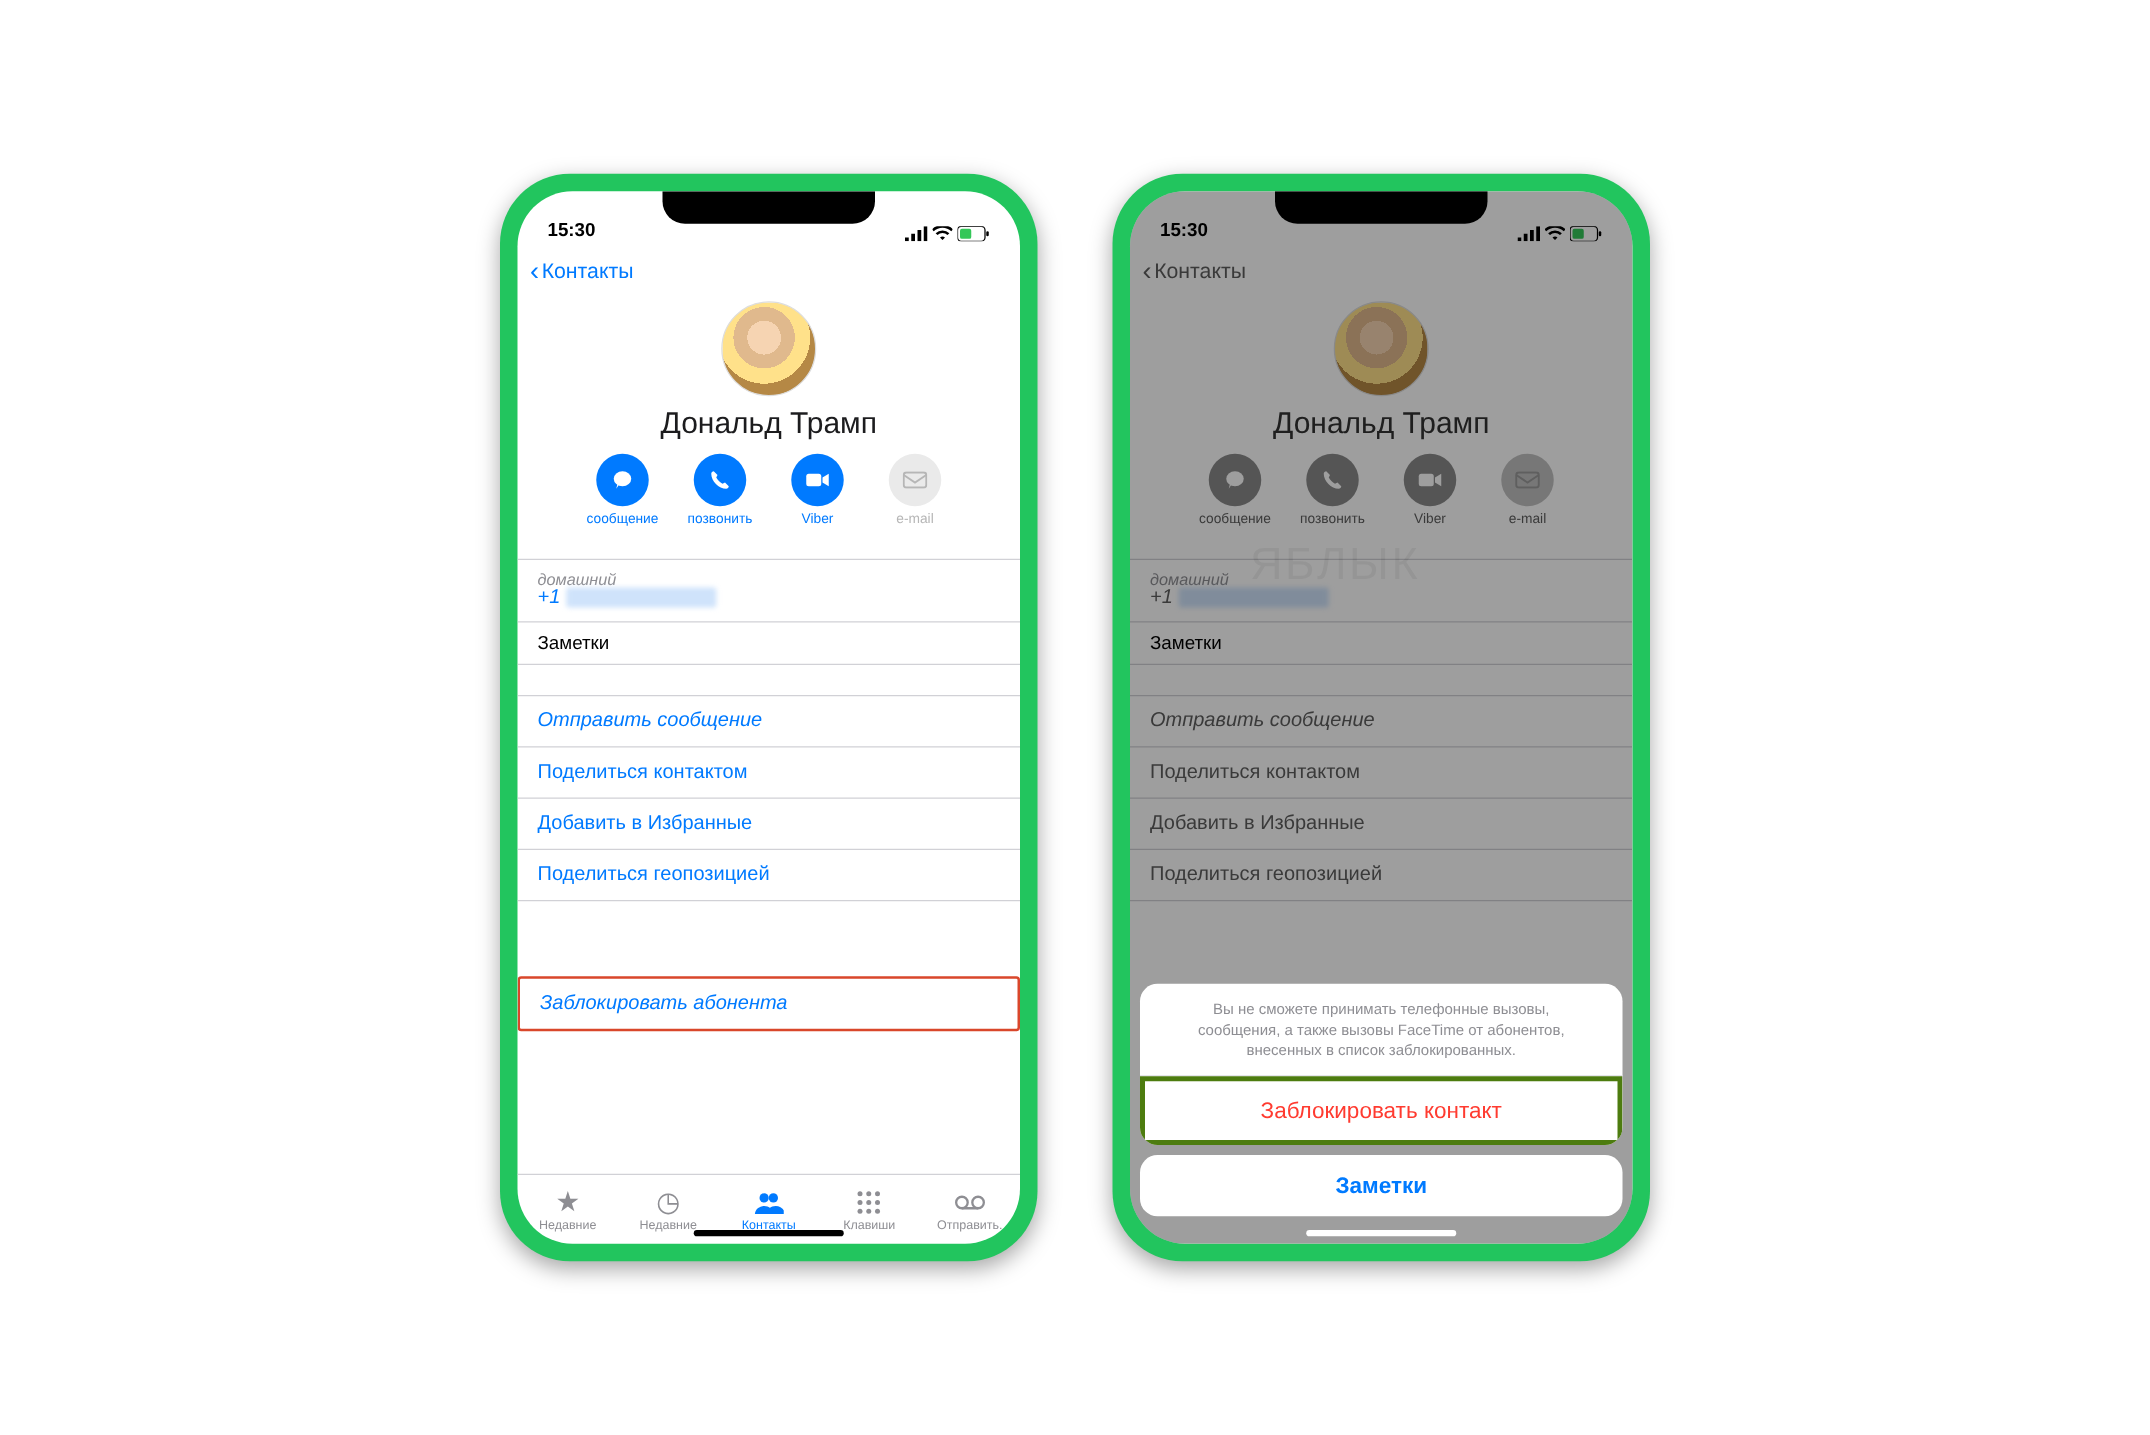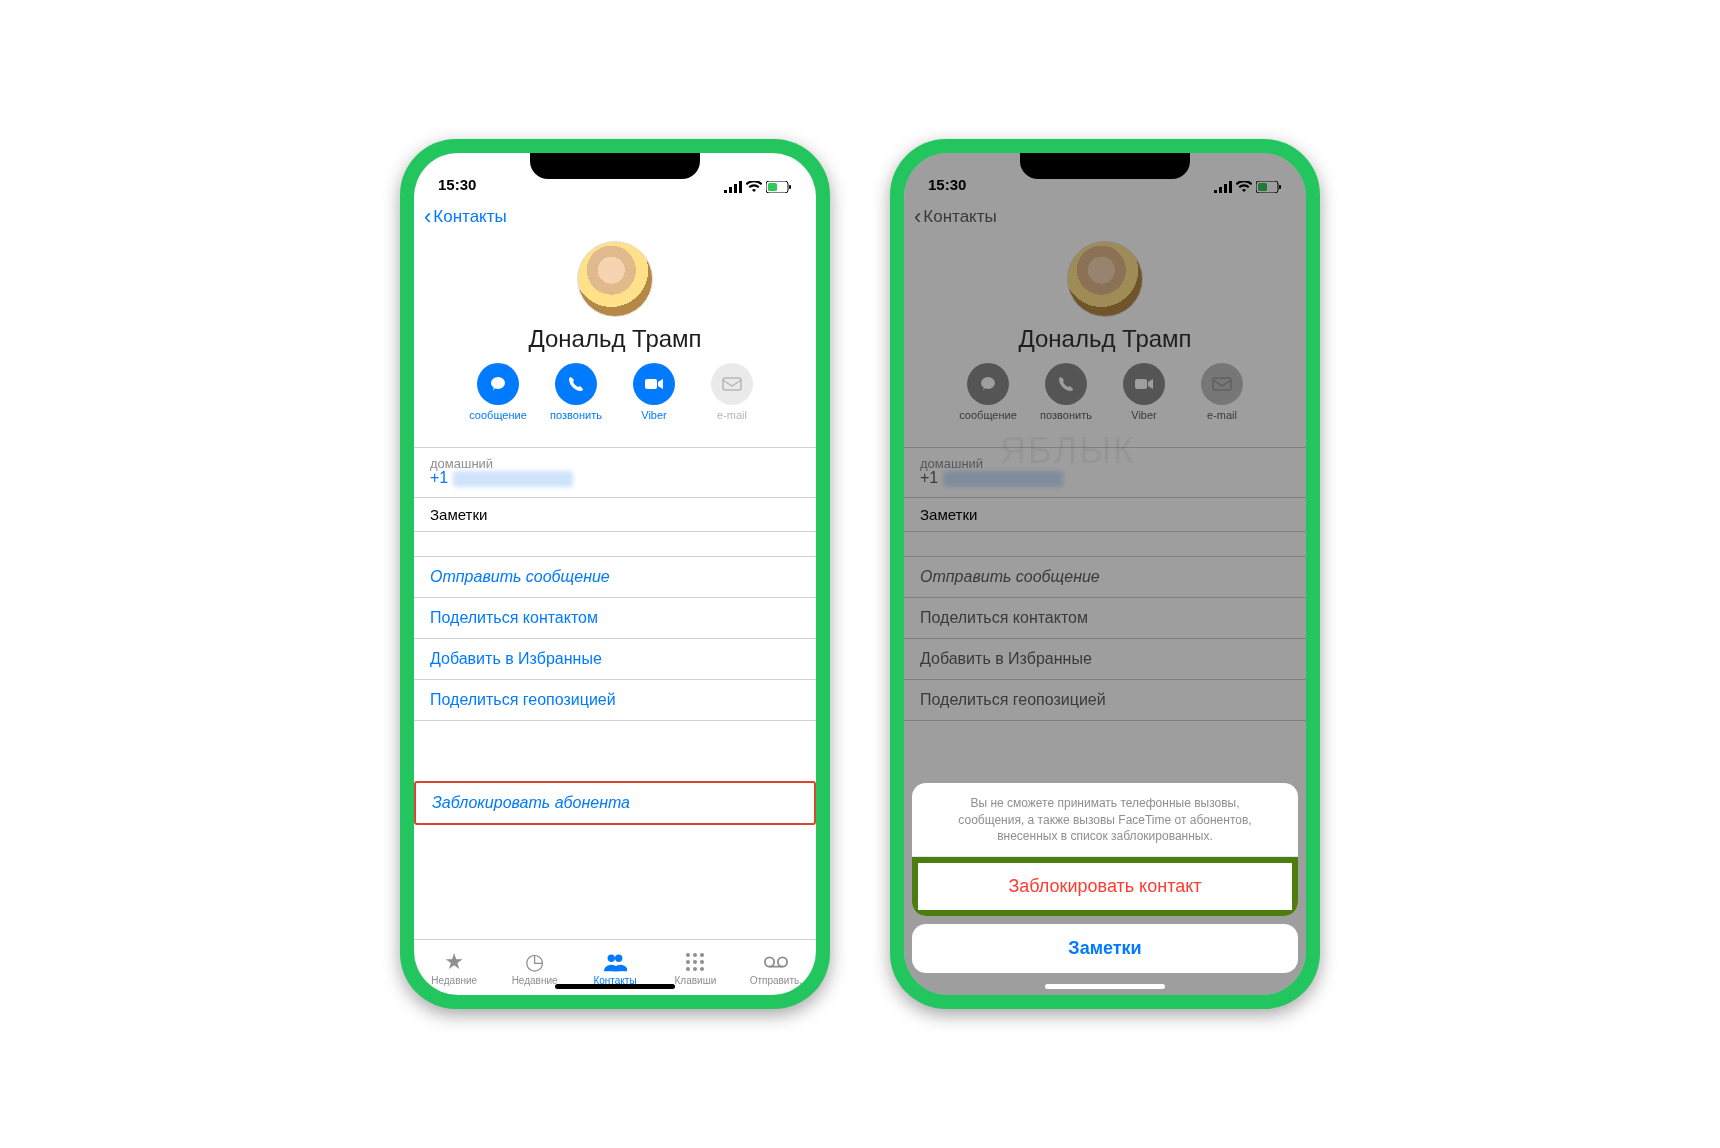--- a/index.html
+++ b/index.html
@@ -39,41 +39,41 @@
   .content { flex:1; overflow:hidden; position:relative; }
   .header-section { text-align:center; padding:4px 0 12px; }
   .avatar { width:76px; height:76px; border-radius:50%; background: radial-gradient(circle at 45% 38%, #f6d4b2 0 22%, #e0b98d 22% 40%, #ffe18a 40% 60%, #b58845 60% 100%); border:1px solid #ddd; margin:0 auto 8px; }
   .contact-name { font-size:24px; font-weight:400; color:#1c1c1e; margin-bottom:10px; }
   .action-row { display:flex; justify-content:center; gap:14px; margin-bottom:14px; }
   .action-btn { width:64px; text-align:center; }
   .action-circle { width:42px;height:42px;border-radius:50%;background:#007aff;margin:0 auto 4px;display:flex;align-items:center;justify-content:center;color:#fff; }
   .action-circle.disabled { background:#eaeaea; color:#b6b6b6; }
   .action-label { font-size:11px; color:#007aff; }
   .action-label.disabled { color:#b6b6b6; }
-  .field { padding:8px 16px 10px; border-bottom:1px solid #d1d1d6; }
+  .field { padding:8px 16px 10px; border-bottom:1px solid #d1d1d6;font-style:italic; }
   .field.first { border-top:1px solid #d1d1d6; }
   .field-label { font-size:13px; color:#8e8e93; margin-bottom:-2px; }
   .field-value { font-size:16px; color:#007aff; }
   .blurred { display:inline-block; width:120px; height:16px; background:#cfe3fb; border-radius:2px; filter:blur(2px); vertical-align:middle; }
   .notes { padding:8px 16px; font-size:15px; color:#000; border-bottom:1px solid #d1d1d6; }
   .section-gap { height:24px; }
   .link-row { padding:11px 16px; font-size:16px; color:#007aff; border-bottom:1px solid #d1d1d6; cursor:pointer; }
   .link-row.top { border-top:1px solid #d1d1d6;font-style:italic; }
   .link-row.highlight { border:2px solid #d9472b; border-radius:3px; }
   .tab-bar { height:56px; border-top:1px solid #d1d1d6; display:flex; }
   .tab { flex:1; display:flex; flex-direction:column; align-items:center; justify-content:center; gap:1px; color:#8e8e93; font-size:10px; }
   .tab.active { color:#007aff; }
   .tab-icon { width:24px; height:24px; display:flex; align-items:center; justify-content:center; font-size:22px; }
   
   .dim-overlay { position:absolute; inset:0; background:rgba(0,0,0,0.38); pointer-events:none; display:flex; flex-direction:column; justify-content:flex-end; z-index:5; }
   .sheet-wrap { padding:8px; pointer-events:auto; }
   .sheet { background:#fff; border-radius:14px; overflow:hidden; margin-bottom:8px; }
   .sheet-msg { font-size:12px; color:#8e8e93; text-align:center; padding:12px 32px; line-height:1.35; border-bottom:1px solid #e5e5ea; }
   .sheet-action { font-size:18px; color:#ff3b30; text-align:center; padding:13px 0; cursor:pointer; }
-  .sheet-action.highlight { border:6px solid #4d7c0f; }
+  .sheet-action.highlight { border:4px solid #4d7c0f; }
   .cancel-sheet { background:#fff; border-radius:14px; text-align:center; padding:14px 0; font-size:18px; color:#007aff; font-weight:600; cursor:pointer; }
   .dimmed-content .nav-bar { color:#5e5e5e; }
   .dimmed-content .action-circle { background:#8a8a8a; }
   .dimmed-content .action-circle.disabled { background:#c0c0c0; }
   .dimmed-content .action-label, .dimmed-content .field-value, .dimmed-content .link-row { color:#5e5e5e; }
   .dimmed-content .contact-name { color:#333; }
   .watermark { position:absolute; top:430px; left:50%; transform:translateX(140px); font-size:36px; color:rgba(0,0,0,0.06); font-family:Liberation Sans, sans-serif; letter-spacing:2px; pointer-events:none; }
   .home-indicator { position:absolute; bottom:6px; left:50%; transform:translateX(-50%); width:120px; height:5px; background:#000; border-radius:3px; }
 </style>
 </head>

